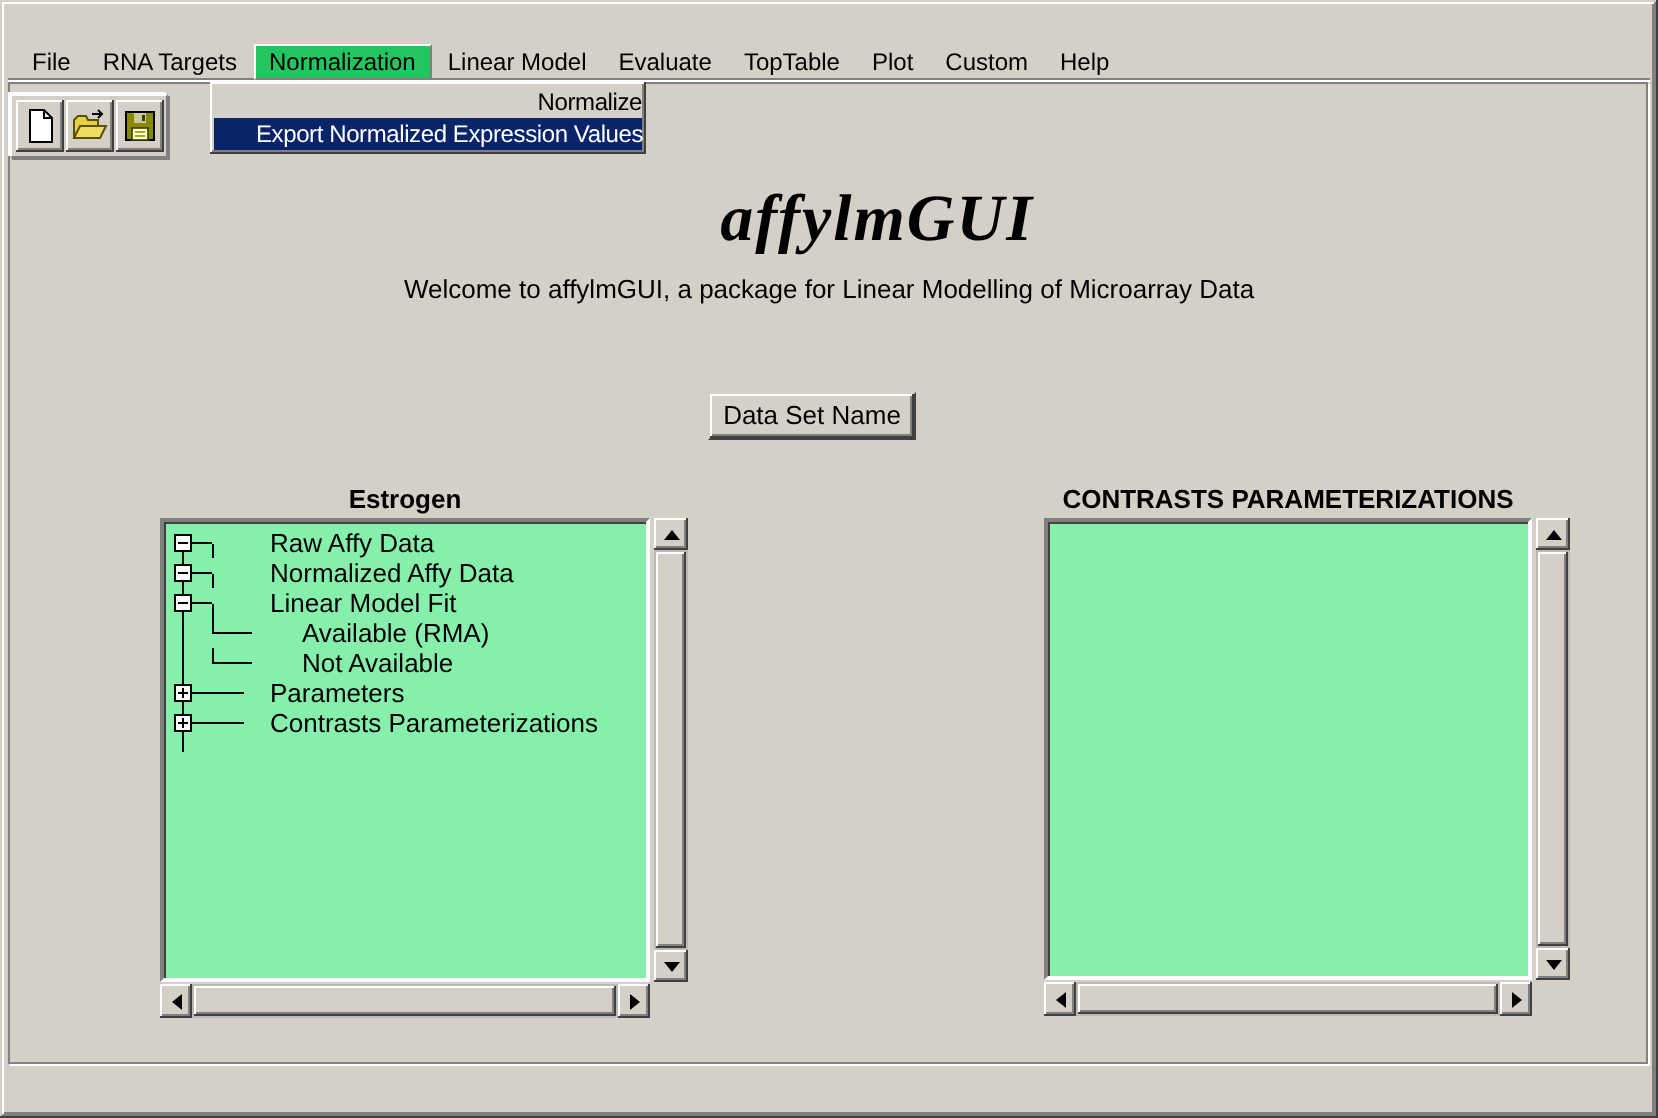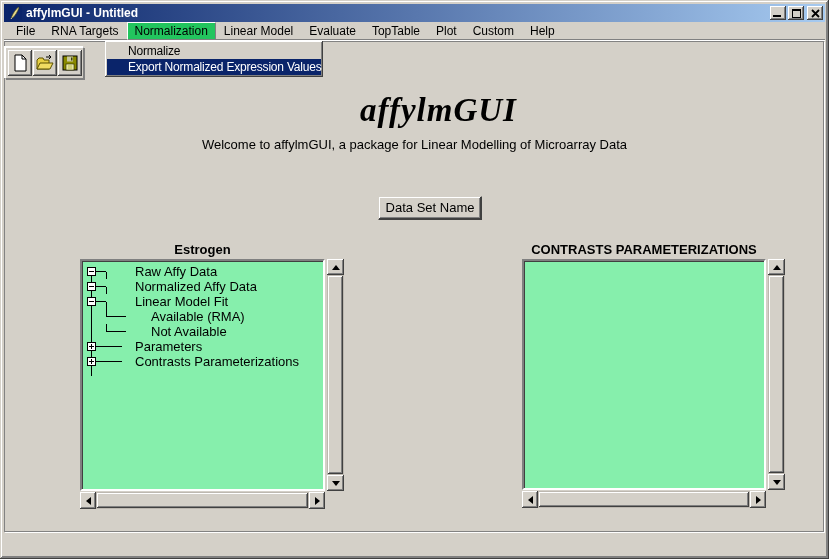--- a/index.html
+++ b/index.html
@@ -52,32 +52,32 @@
     box-shadow: inset -1px -1px 0 #404040, inset 1px 1px 0 #fff, inset -2px -2px 0 #808080;
     display:flex;align-items:center;justify-content:center;
   }
   
   .dropdown{
     position:absolute;left:105px;top:41px;width:218px;z-index:20;
     background:#d4d0c8;padding:2px;
     box-shadow: inset -1px -1px 0 #404040, inset 1px 1px 0 #fff,
                 inset -2px -2px 0 #808080, inset 2px 2px 0 #d4d0c8;
   }
-  .dd-item{height:16px;line-height:16px;font-size:12px;padding-left:21px;white-space:nowrap;letter-spacing:-0.2px;}
+  .dd-item{height:16px;line-height:16px;font-size:12px;padding-left:21px;white-space:nowrap;letter-spacing:-0.2px;text-align:right;}
   .dd-item.hl{background:#0a246a;color:#fff;}
   
   .app-title{
     position:absolute;top:92px;left:0;width:100%;text-align:center;
     transform:translateX(24px);
     font-family:"Liberation Serif",serif;font-style:italic;font-weight:bold;
     font-size:33px;letter-spacing:1px;
   }
   .welcome{position:absolute;top:137px;left:0;width:100%;text-align:center;font-size:13px;}
   .dataset-btn{
-    position:absolute;left:378px;top:196px;width:104px;height:24px;
+    position:absolute;left:354px;top:196px;width:104px;height:24px;
     background:#d4d0c8;font-size:13px;text-align:center;line-height:22px;
     box-shadow: inset -1px -1px 0 #404040, inset 1px 1px 0 #fff, inset -2px -2px 0 #808080;
     border:1px solid #d4d0c8;border-right-color:#404040;border-bottom-color:#404040;
   }
   
   .panel-label{position:absolute;font-size:13px;font-weight:bold;text-align:center;}
   .lb{position:absolute;background:#86efac;border:2px solid;border-color:#808080 #fff #fff #808080;
       box-shadow: inset 1px 1px 0 #404040;overflow:hidden;}
   
   .tree{position:relative;padding-top:3px;font-size:13px;width:100%;height:100%;}
@@ -106,41 +106,20 @@
   .tri-up{width:0;height:0;border-left:4px solid transparent;border-right:4px solid transparent;border-bottom:5px solid #000;}
   .tri-down{width:0;height:0;border-left:4px solid transparent;border-right:4px solid transparent;border-top:5px solid #000;}
   .tri-left{width:0;height:0;border-top:4px solid transparent;border-bottom:4px solid transparent;border-right:5px solid #000;}
   .tri-right{width:0;height:0;border-top:4px solid transparent;border-bottom:4px solid transparent;border-left:5px solid #000;}
 </style>
 </head>
 <body>
 
 <div class="window">
 
-  <div class="titlebar">
-    <span class="app-icon">
-      <svg width="14" height="14" viewBox="0 0 14 14">
-        <rect x="0" y="0" width="14" height="14" fill="#0a246a"></rect>
-        <path d="M10.5 1 C8 3 5 7 3.5 11 L4.5 12 C7.5 9.5 9.5 5.5 11 2 Z" fill="#e6d98c" stroke="#3b3b10" stroke-width="0.6"></path>
-        <path d="M4 11.5 L3 13" stroke="#e6d98c" stroke-width="1"></path>
-      </svg>
-    </span>
-    <span class="title-text">affylmGUI - Untitled</span>
-    <span class="tb-btn">
-        <span class="glyph-min"></span>
-      </span>
-    <span class="tb-btn">
-        <span class="glyph-max"></span>
-      </span>
-    <span class="tb-btn" style="margin-left:3px">
-      <svg width="9" height="9" viewBox="0 0 9 9">
-        <path d="M1 1 L8 8 M8 1 L1 8" stroke="#000" stroke-width="1.8"></path>
-      </svg>
-    </span>
-  </div>
 
   <div class="menubar">
     <span class="menu-item">File</span>
     <span class="menu-item">RNA Targets</span>
     <span class="menu-item active">Normalization</span>
     <span class="menu-item">Linear Model</span>
     <span class="menu-item">Evaluate</span>
     <span class="menu-item">TopTable</span>
     <span class="menu-item">Plot</span>
     <span class="menu-item">Custom</span>

